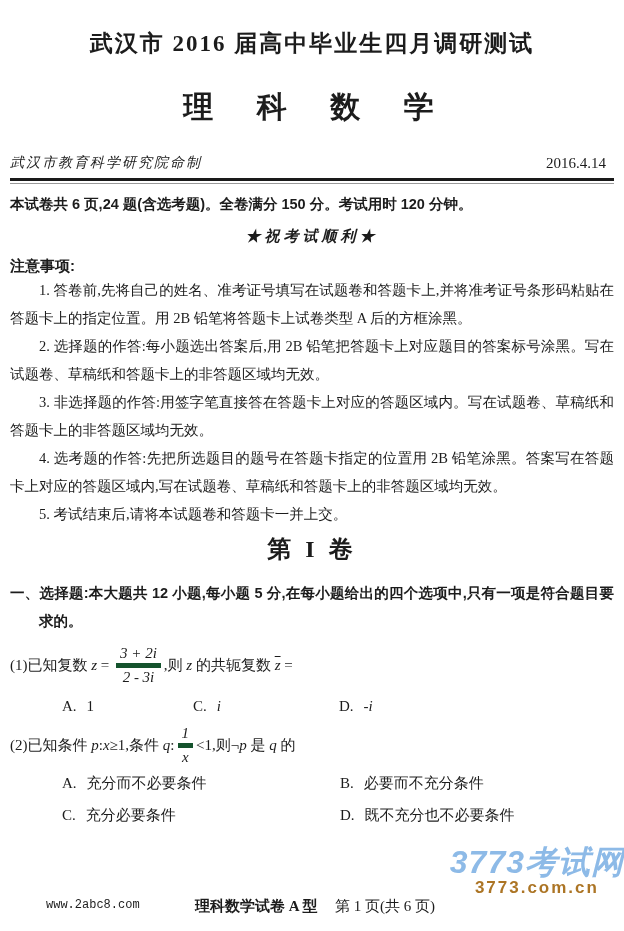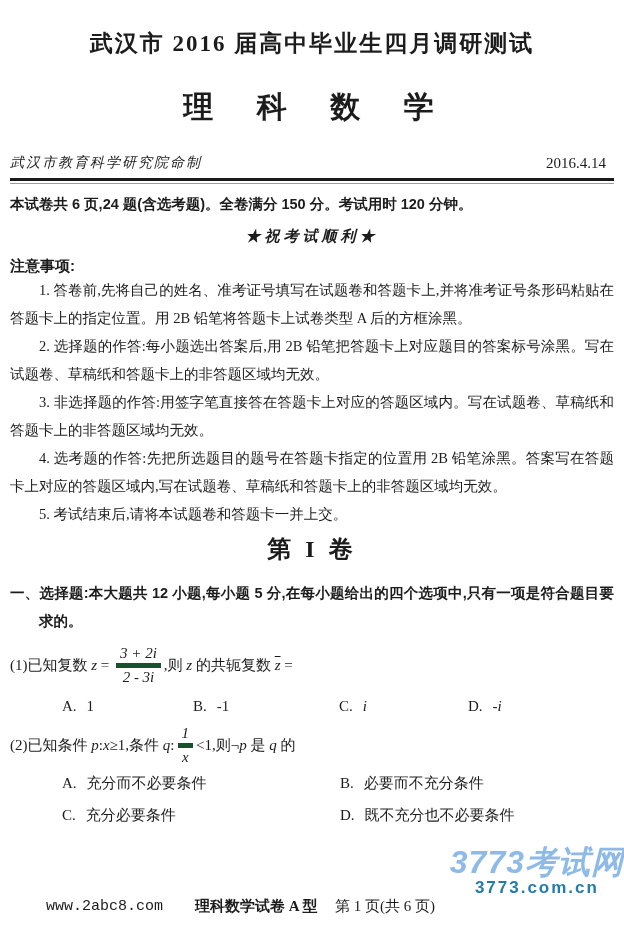--- a/index.html
+++ b/index.html
@@ -142,21 +142,21 @@
     right: 10px;
     bottom: 12px;
     height: 22px;
     font-size: 15px;
   }
   .f-site {
     position: absolute;
     left: 36px;
     top: 1px;
     font-family: "Liberation Mono", "DejaVu Sans Mono", monospace;
-    font-size: 15px;
+    font-size: 12px;
   }
   .f-paper { position: absolute; left: 185px; top: 0; font-weight: bold; }
   .f-page  { position: absolute; left: 325px; top: 0; }
   .watermark {
     position: absolute;
     right: 0px;
     top: 846px;
     text-align: center;
     opacity: 0.88;
     pointer-events: none;
@@ -206,21 +206,20 @@
   <p class="notice-item">5. 考试结束后,请将本试题卷和答题卡一并上交。</p>
 
   <h3 class="section-title">第 I 卷</h3>
 
   <p class="section-intro">一、选择题:本大题共 12 小题,每小题 5 分,在每小题给出的四个选项中,只有一项是符合题目要求的。</p>
 
   <div class="question"><span>(1)</span><span>已知复数 </span><span class="mvar">z</span><span> = </span><span class="frac"><span class="num">3 + 2i</span><span class="den">2 - 3i</span></span><span>,则 </span><span class="mvar">z</span><span> 的共轭复数 </span><span class="mvar overbar">z</span><span> =</span></div>
 
   <div class="opts-4col">
     <span><span class="opt-label">A.</span><span>1</span></span>
-    <span><span class="opt-label">B.</span><span>-1</span></span>
     <span><span class="opt-label">C.</span><span class="mvar">i</span></span>
     <span><span class="opt-label">D.</span><span class="mvar">-i</span></span>
   </div>
 
   <div class="question"><span>(2)</span><span>已知条件 </span><span class="mvar">p</span><span>:</span><span class="mvar">x</span><span>≥1,条件 </span><span class="mvar">q</span><span>:</span><span class="frac"><span class="num">1</span><span class="den">x</span></span><span>&lt;1,则¬</span><span class="mvar">p</span><span> 是 </span><span class="mvar">q</span><span> 的</span></div>
 
   <div class="opts-2col">
     <span><span class="opt-label">A.</span><span>充分而不必要条件</span></span>
     <span><span class="opt-label">B.</span><span>必要而不充分条件</span></span>
     <span><span class="opt-label">C.</span><span>充分必要条件</span></span>
@@ -228,16 +227,16 @@
   </div>
 
   <div class="footer">
     <span class="f-site">www.2abc8.com</span>
     <span class="f-paper">理科数学试卷 A 型</span>
     <span class="f-page">第 1 页(共 6 页)</span>
   </div>
 
   <div class="watermark">
     <div class="wm-name" style="color: rgb(126, 177, 228);">3773考试网</div>
-    <div class="wm-url" style="color: #0369a1;">3773.com.cn</div>
+    <div class="wm-url" style="color: #a16207;">3773.com.cn</div>
   </div>
 
 </div>
 
 </body></html>

